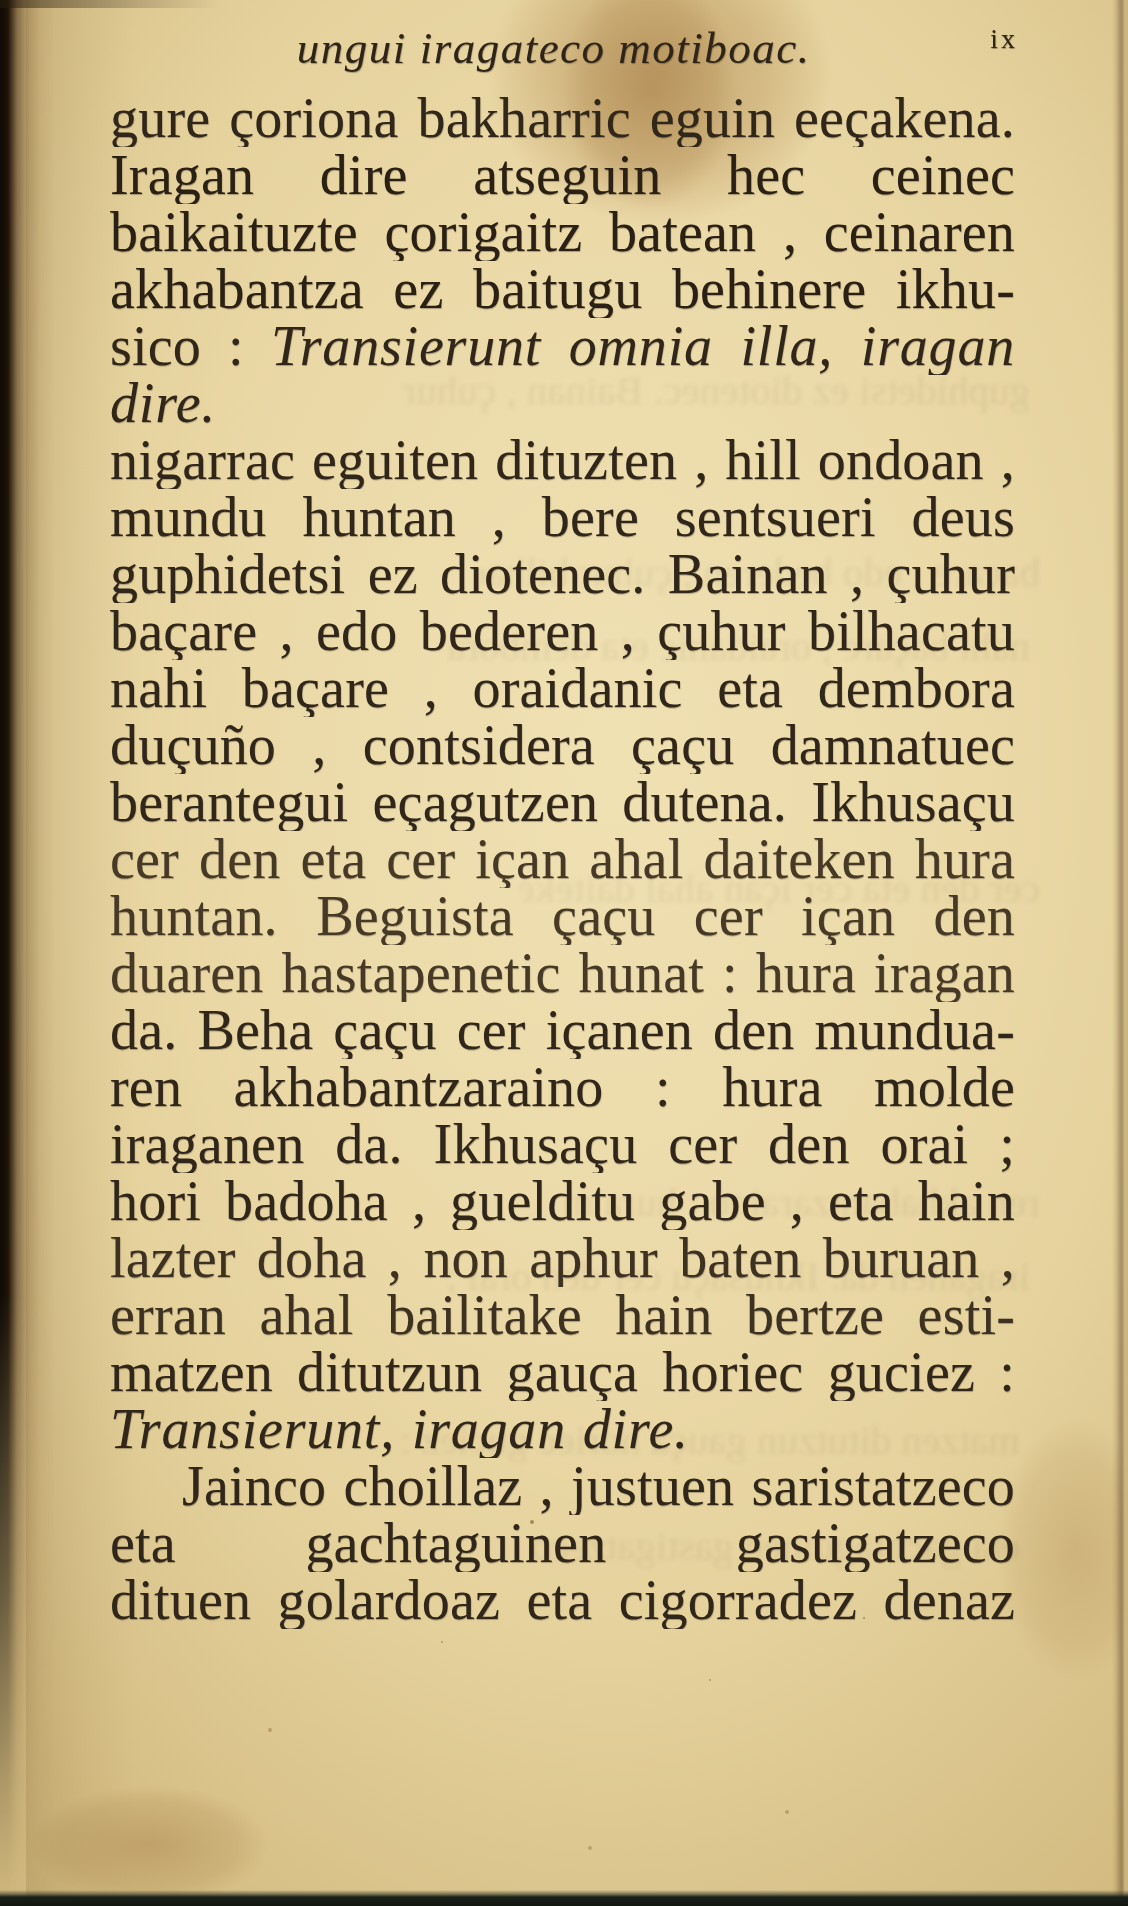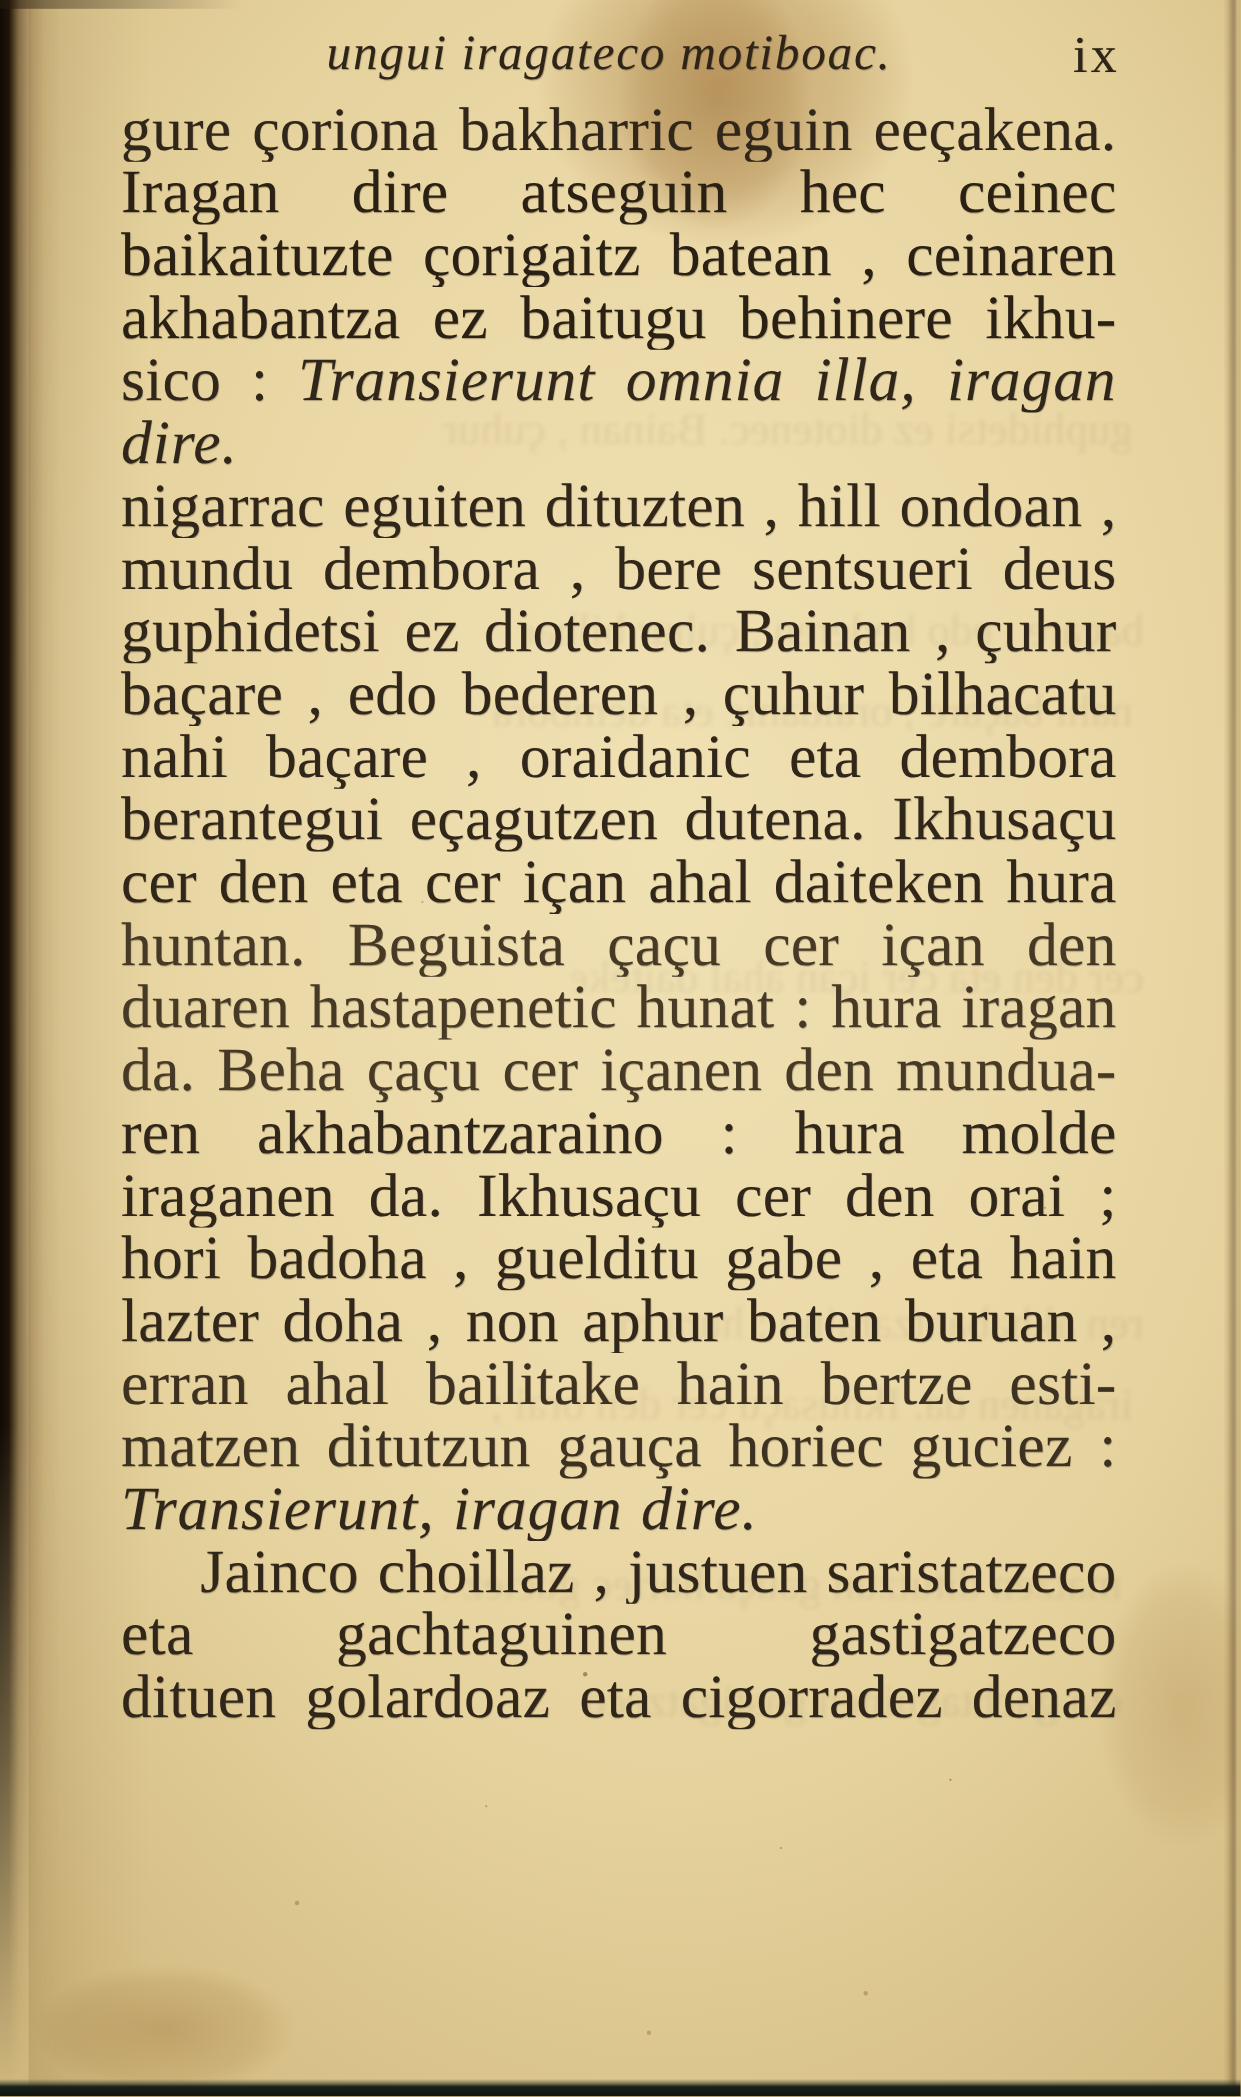--- a/index.html
+++ b/index.html
@@ -95,21 +95,21 @@
     color: #2e2418;
   }
   .header-title {
     position: absolute; left: 50%; transform: translateX(-52%);
     font-style: italic; font-size: 45px; white-space: nowrap;
     letter-spacing: 1.5px;
     text-shadow: 0.6px 0.8px 0.9px rgba(45,33,16,0.35);
   }
   .page-number {
     position: absolute; right: 0; top: 1px;
-    font-size: 47px; letter-spacing: 3px;
+    font-size: 28px; letter-spacing: 3px;
     text-shadow: 0.6px 0.8px 0.9px rgba(45,33,16,0.4);
   }
 
   .textblock {
     position: absolute; left: 110px; top: 90px; width: 905px;
     color: #30261a; font-size: 56px; line-height: 57px;
     letter-spacing: 0.2px; word-spacing: 2px;
   }
   .line {
     height: 57px; overflow: hidden; white-space: nowrap;
@@ -159,24 +159,25 @@
   </div>
 
   <div class="textblock" id="textblock">
       <div class="line just"><span class="seg">gure çoriona bakharric eguin eeçakena.</span></div>
       <div class="line just"><span class="seg">Iragan dire atseguin hec ceinec hondatu</span></div>
       <div class="line just"><span class="seg">baikaituzte çorigaitz batean , ceinaren</span></div>
       <div class="line just"><span class="seg">akhabantza ez baitugu behinere ikhu-</span></div>
       <div class="line just"><span class="seg">sico : </span><span class="seg it">Transierunt omnia illa, iragan</span></div>
       <div class="line"><span class="seg it">dire.</span></div>
       <div class="line just"><span class="seg">nigarrac eguiten dituzten , hill ondoan ,</span></div>
-      <div class="line just"><span class="seg">mundu dembora , bere sentsueri deus</span></div>
+      <div class="line just"><span class="seg">mundu huntan , bere sentsueri deus</span></div>
       <div class="line just"><span class="seg">guphidetsi ez diotenec. Bainan , çuhur</span></div>
       <div class="line just"><span class="seg">baçare , edo bederen , çuhur bilhacatu</span></div>
       <div class="line just"><span class="seg">nahi baçare , oraidanic eta dembora</span></div>
+      <div class="line just"><span class="seg">duçuño , contsidera çaçu damnatuec</span></div>
       <div class="line just"><span class="seg">berantegui eçagutzen dutena. Ikhusaçu</span></div>
       <div class="line just"><span class="seg">cer den eta cer içan ahal daiteken hura</span></div>
       <div class="line just"><span class="seg">huntan. Beguista çaçu cer içan den mun-</span></div>
       <div class="line just"><span class="seg">duaren hastapenetic hunat : hura iragan</span></div>
       <div class="line just"><span class="seg">da. Beha çaçu cer içanen den mundua-</span></div>
       <div class="line just"><span class="seg">ren akhabantzaraino : hura molde berean</span></div>
       <div class="line just"><span class="seg">iraganen da. Ikhusaçu cer den orai ;</span></div>
       <div class="line just"><span class="seg">hori badoha , guelditu gabe , eta hain</span></div>
       <div class="line just"><span class="seg">lazter doha , non aphur baten buruan ,</span></div>
       <div class="line just"><span class="seg">erran ahal bailitake hain bertze esti-</span></div>

